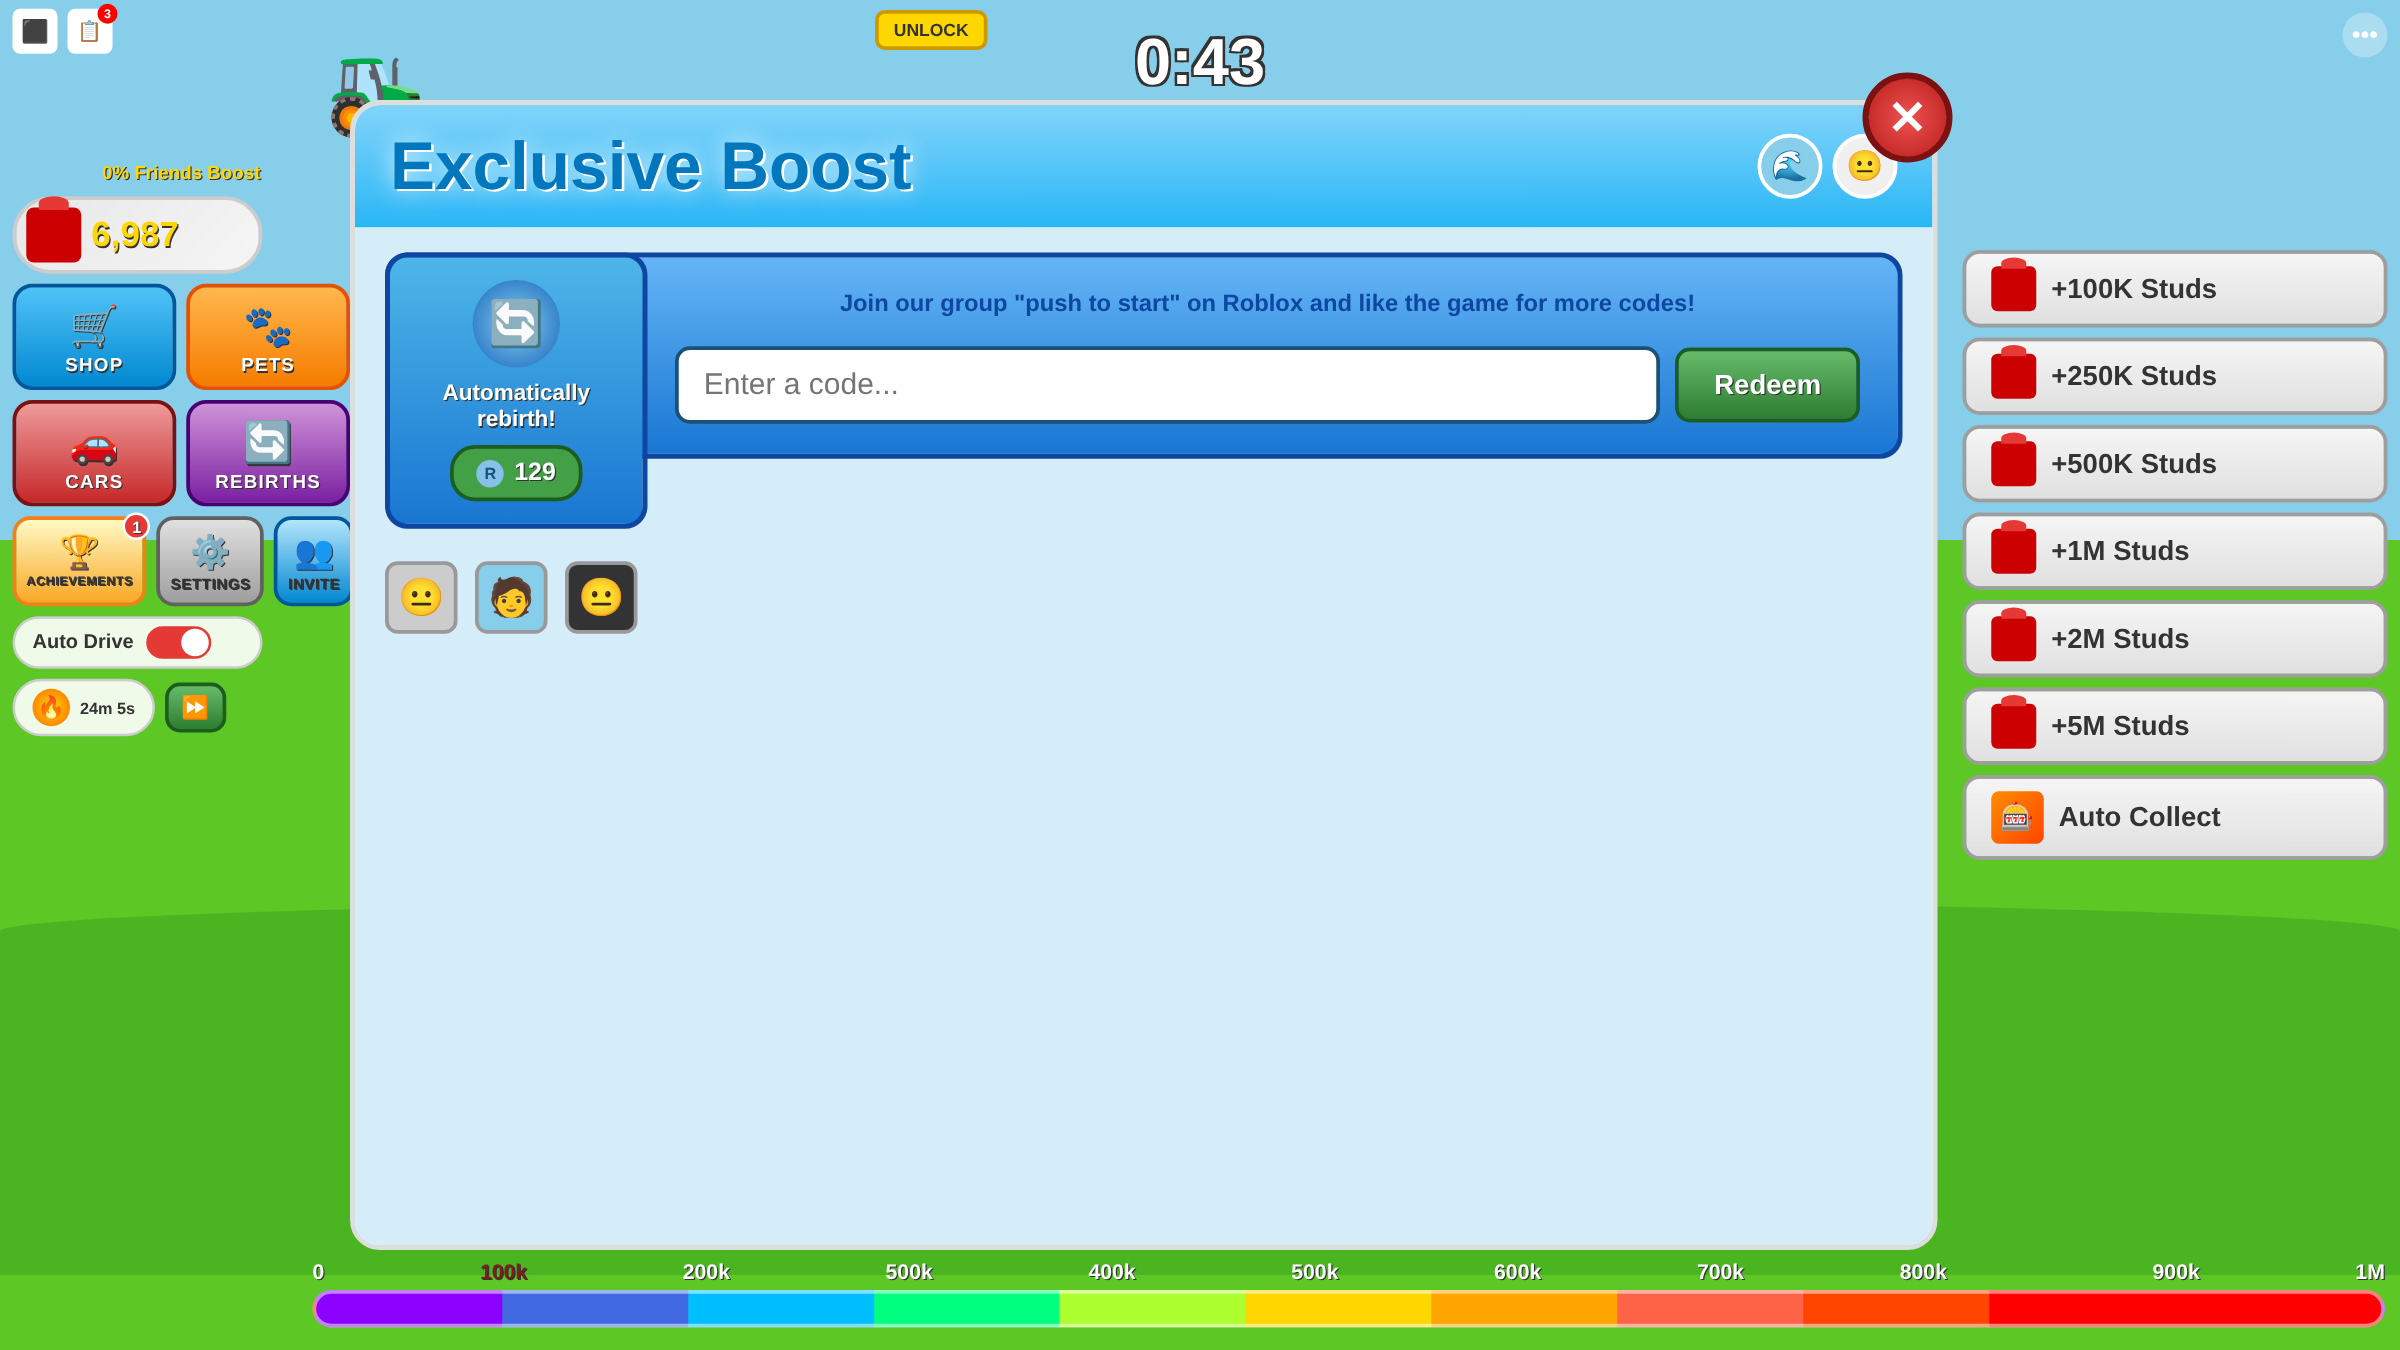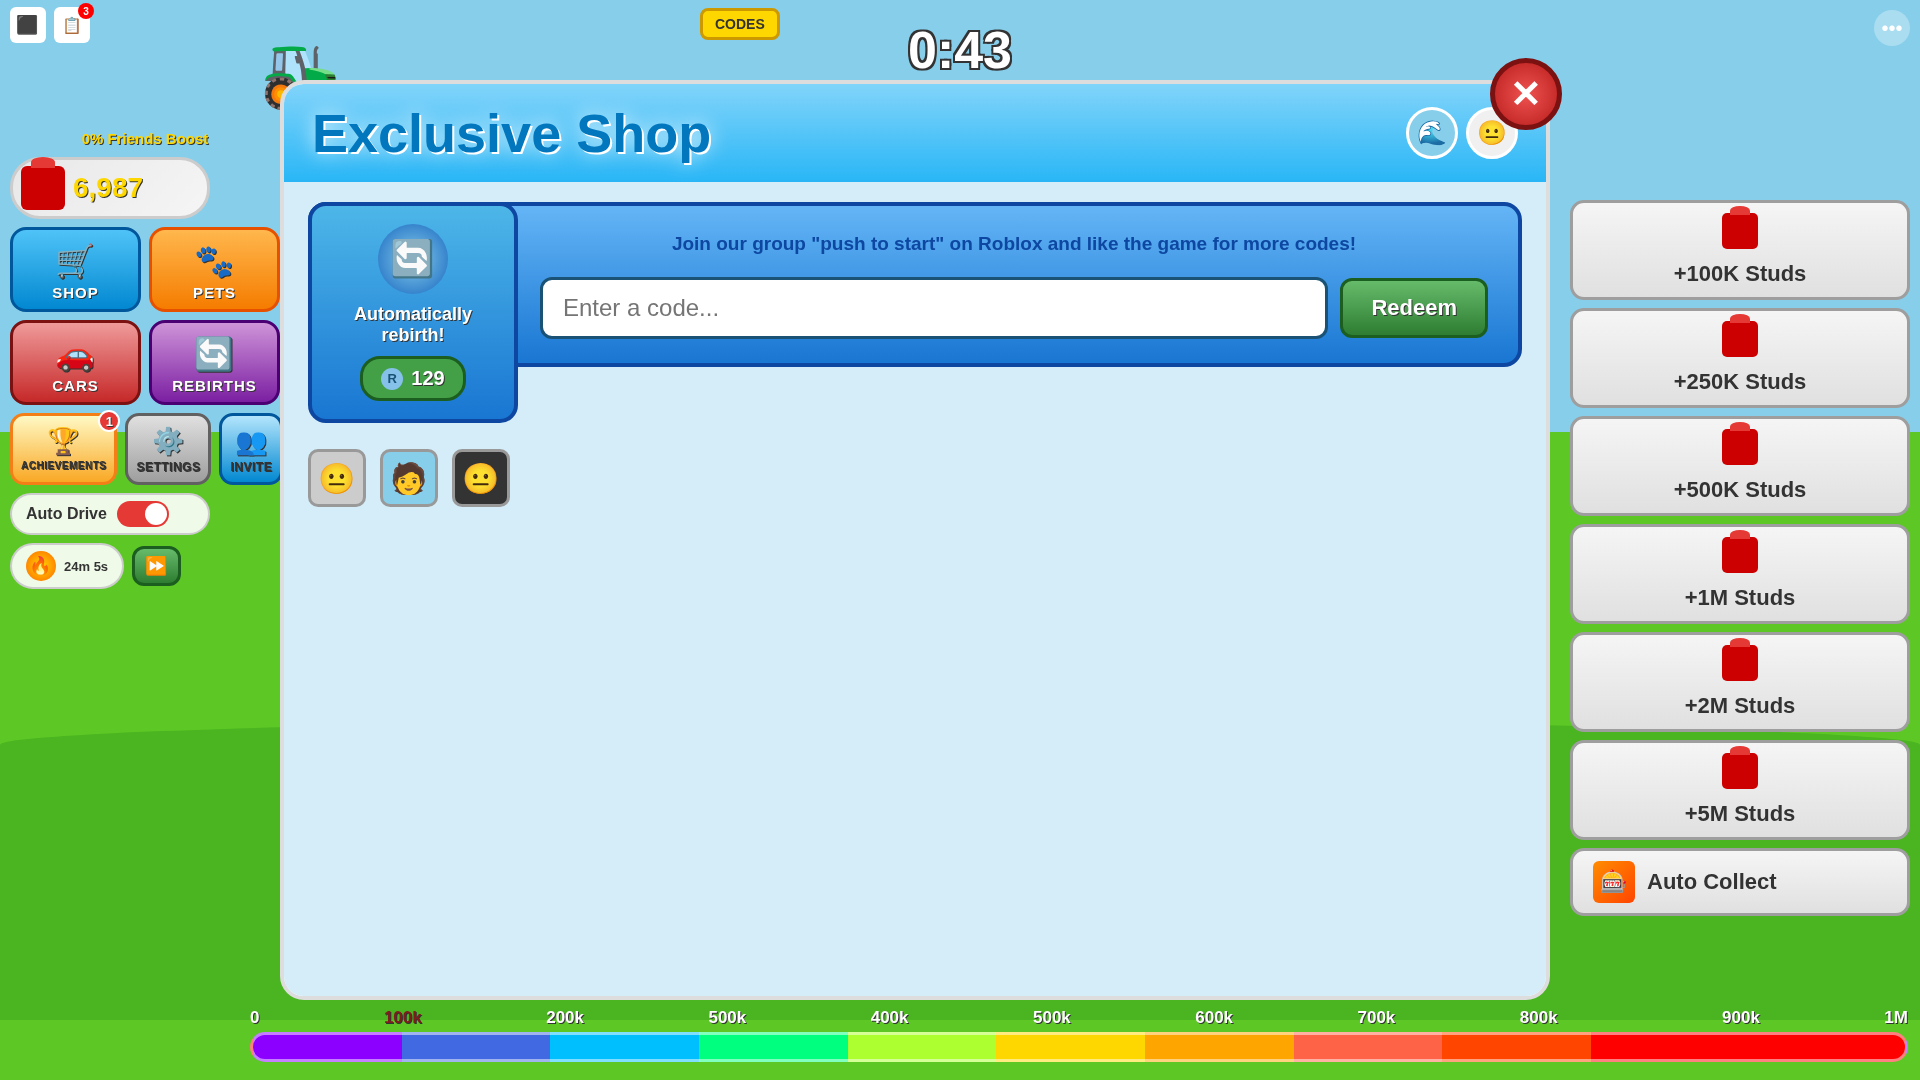--- a/index.html
+++ b/index.html
@@ -379,21 +379,20 @@
     .stud-btn {
       background: linear-gradient(180deg, #F5F5F5, #E0E0E0);
       border-radius: 14px;
       border: 3px solid #9E9E9E;
       padding: 10px 20px;
       display: flex;
       align-items: center;
       gap: 12px;
       cursor: pointer;
       width: 340px;
-      flex-direction: column;
     }
 
     .stud-label {
       font-size: 22px;
       font-weight: 900;
       color: #333;
     }
 
     .auto-collect-btn {
       background: linear-gradient(180deg, #F5F5F5, #E0E0E0);
@@ -528,21 +527,21 @@
     <div class="roblox-icon">⬛</div>
     <div class="notification-icon">
       📋
       <div class="notification-badge">3</div>
     </div>
   </div>
 </div>
 
 <div class="timer">0:43</div>
 
-<div class="unlock-btn" style="position:absolute;top:8px;left:700px;z-index:10;">CODES</div>
+<div class="unlock-btn" style="position:absolute;top:8px;left:700px;z-index:10;">UNLOCK</div>
 
 <div class="top-right-menu">
   <div class="menu-dots">•••</div>
 </div>
 
 <div class="left-panel">
   <div class="friends-boost">0% Friends Boost</div>
 
   <div class="currency-bar">
     <div class="currency-lego"></div>
@@ -597,21 +596,21 @@
       <span class="timer-text">24m 5s</span>
     </div>
     <div class="fast-forward-btn">⏩</div>
   </div>
 </div>
 
 <div class="modal-wrapper">
   <div class="modal-inner">
 
     <div style="background:linear-gradient(180deg,#81D4FA,#29B6F6);padding:18px 28px;display:flex;align-items:center;gap:16px;">
-      <div style="font-size:54px;font-weight:900;color:#0277BD;text-shadow:2px 2px 0 white,0 0 20px rgba(255,255,255,0.8);">Exclusive Shop</div>
+      <div style="font-size:54px;font-weight:900;color:#0277BD;text-shadow:2px 2px 0 white,0 0 20px rgba(255,255,255,0.8);">Exclusive Boost</div>
       <div class="avatar-circles">
         <div style="width:52px;height:52px;background:#87CEEB;border-radius:50%;border:3px solid white;display:flex;align-items:center;justify-content:center;font-size:24px;">🌊</div>
         <div style="width:52px;height:52px;background:#f0f0f0;border-radius:50%;border:3px solid white;display:flex;align-items:center;justify-content:center;font-size:24px;">😐</div>
       </div>
     </div>
 
     <div class="modal-body-bg">
 
       <div class="blue-card-outer">
         <div style="display:flex;flex-direction:column;align-items:center;gap:10px;">

